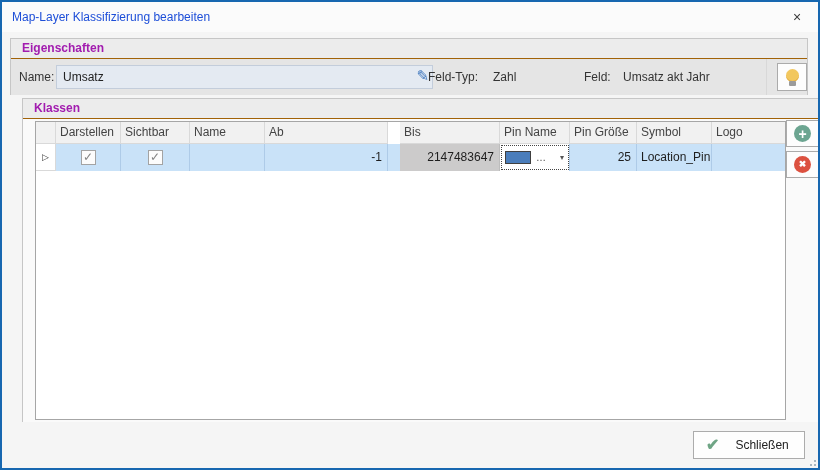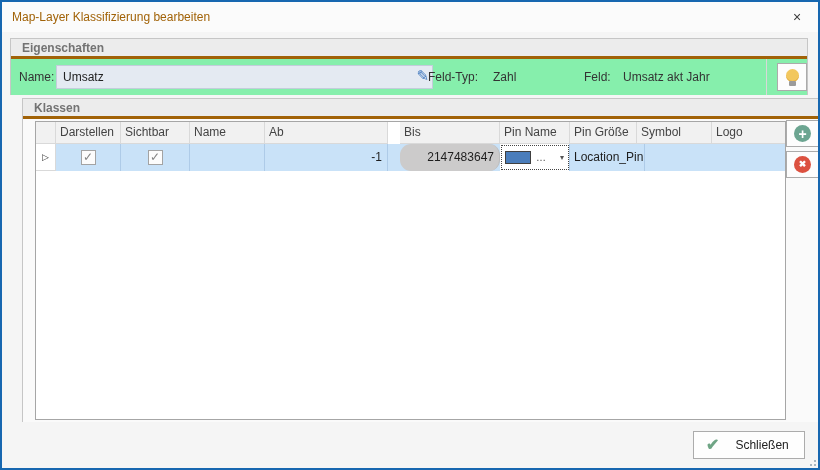--- a/index.html
+++ b/index.html
@@ -4,29 +4,29 @@
 <style>
   * { margin:0; padding:0; box-sizing:border-box; }
   body { background:#888; font-family:"Liberation Sans", sans-serif; }
   #window {
     position:relative; width:820px; height:470px;
     border:2px solid #1767B0; background:#F5F5F5;
     font-size:12px; color:#333; overflow:hidden;
   }
   
   .titlebar { position:absolute; top:0; left:0; right:0; height:30px; background:#FBFBFB; }
-  .title { position:absolute; left:10px; top:0; line-height:30px; color:#a16207; }
+  .title { position:absolute; left:10px; top:0; line-height:30px; color:#1d4ed8; }
   .close-btn { position:absolute; right:12px; top:6px; width:18px; height:18px;
     text-align:center; line-height:18px; font-size:14px; color:#3A3A3A; cursor:default; }
   
   .groupbox { position:absolute; border:1px solid #C6C6C6; background:#FAFAFA; }
   .groupbox-header { height:20px; line-height:19px; background:#ECECEC;
-    border-bottom:3px solid #a16207; font-weight:bold; color:#737373; padding-left:11px; }
+    border-bottom:1px solid #a16207; font-weight:bold; color:#a21caf; padding-left:11px; }
   #props-box { left:8px; top:36px; width:798px; height:57px; }
-  .props-body { position:relative; height:36px; background:#86efac; }
+  .props-body { position:relative; height:36px; background:#e5e5e5; }
   .lbl, .val { position:absolute; top:50%; transform:translateY(-50%); white-space:nowrap; color:#333; }
   .name-input-wrap { position:absolute; left:45px; top:50%; transform:translateY(-50%);
     width:377px; height:24px; }
   .name-input { width:100%; height:100%; background:#E4EAF2; border:1px solid #C3CDDB;
     font-family:"Liberation Sans", sans-serif; font-size:12px; color:#222; padding:0 22px 0 6px; }
   .pencil { position:absolute; right:4px; top:2px; font-size:15px; color:#3F77BE; cursor:pointer; }
   .props-divider { position:absolute; left:755px; top:0; bottom:0; width:1px; background:#D8D8D8; }
   
   .icon-btn { position:absolute; background:#FDFDFD; border:1px solid #ABABAB;
     display:flex; align-items:center; justify-content:center; cursor:pointer; padding:0; }
@@ -50,21 +50,21 @@
   .grid-row { display:flex; height:27px; background:#C9E2F8; }
   .cell { border-right:1px solid #AECBE8; line-height:27px; padding-left:4px;
     white-space:nowrap; overflow:hidden; color:#1E1E1E; }
   .c0{width:20px;} .c1{width:65px;} .c2{width:69px;} .c3{width:75px;} .c4{width:123px;}
   .c5{width:100px;margin-left:12px;} .c6{width:70px;} .c7{width:67px;} .c8{width:75px;}
   .c9{flex:1; border-right:none;}
   .selcell { background:#FFF; border-right:1px solid #D9D9D9; border-bottom:1px solid #D9D9D9;
     text-align:center; padding-left:0; font-size:9px; color:#333; }
   .center { display:flex; align-items:center; justify-content:center; padding-left:0; }
   .num { text-align:right; padding-right:5px; padding-left:0; }
-  .selected-cell { background:#CCCBCB; border-right:1px solid #BDBDBD;border-radius:11px; }
+  .selected-cell { background:#CCCBCB; border-right:1px solid #BDBDBD; }
   .checkbox { width:15px; height:15px; background:#FCFCFC; border:1px solid #A3A3A3;
     display:inline-block; text-align:center; cursor:pointer; }
   .chk { display:block; color:#858585; font-size:12px; line-height:13px; }
   .colorcell { background:#FFF; outline:1px dotted #444; outline-offset:-2px;
     display:flex; align-items:center; padding:0 5px; cursor:pointer; }
   .swatch { width:26px; height:13px; border:1px solid #3F3F3F; display:inline-block; }
   .dots { font-size:10px; color:#444; margin-left:5px; letter-spacing:1px; line-height:10px; }
   .arrow { margin-left:auto; font-size:8px; color:#555; }
   .add-btn { left:763px; top:1px; width:33px; height:27px; }
   .del-btn { left:763px; top:32px; width:33px; height:27px; }
@@ -143,20 +143,21 @@
             </span>
           </div>
           <div class="cell c3"></div>
           <div class="cell c4 num">-1</div>
           <div class="cell c5 num selected-cell">2147483647</div>
           <div class="cell c6 colorcell">
             <span class="swatch" style="background-color: rgb(74, 125, 187);"></span>
             <span class="dots">…</span>
             <span class="arrow">▾</span>
           </div>
+          <div class="cell c7 num">25</div>
           <div class="cell c8">Location_Pin</div>
           <div class="cell c9"></div>
         </div>
       </div>
 
       <button class="icon-btn add-btn">
         <span class="circle" style="background-color: rgb(108, 165, 145);">
           <span class="sym">+</span>
         </span>
       </button>

